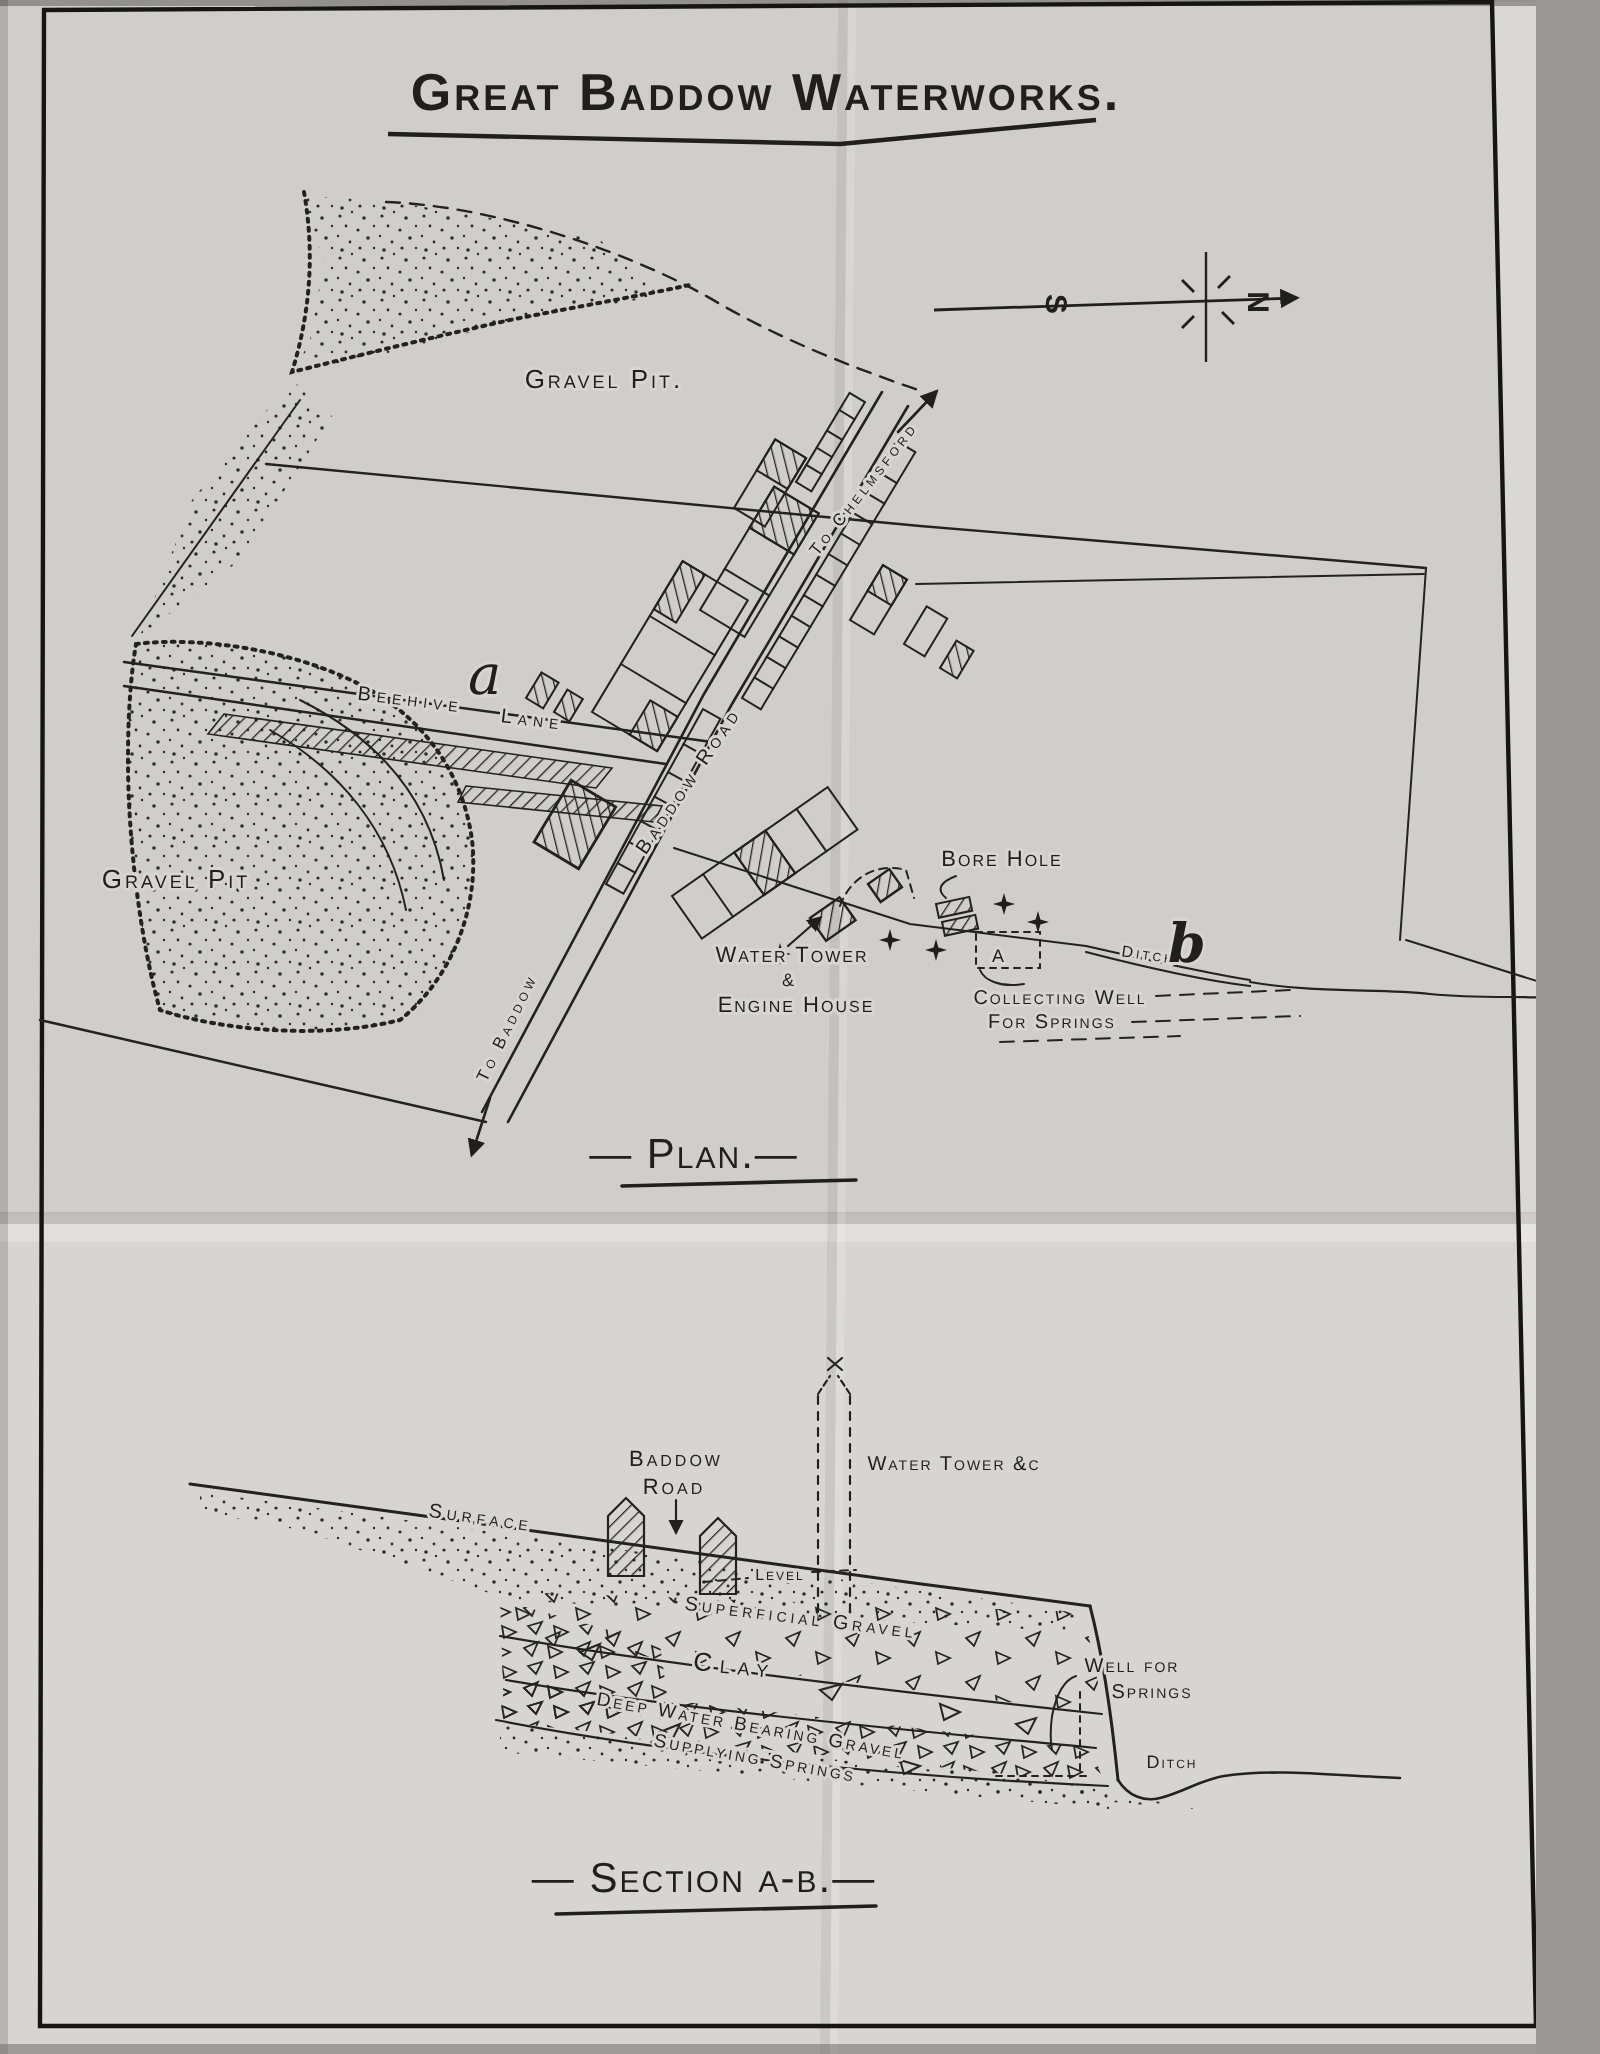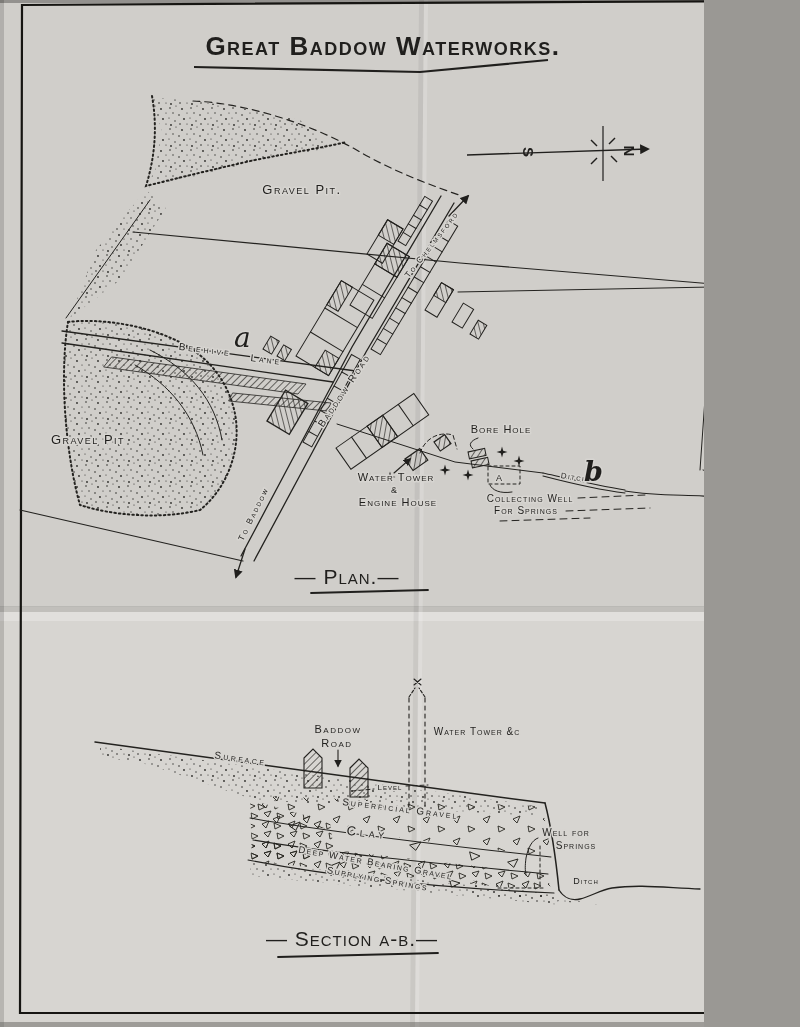--- a/index.html
+++ b/index.html
@@ -1,16 +1,16 @@
 <!DOCTYPE html>
 <html><head>
 <meta charset="utf-8">
 <style>
   html,body{margin:0;padding:0;background:#9a9894;}
-  .sheet{position:relative;width:704px;height:1027px;background:#d7d5d1;overflow:hidden;
+  .sheet{position:relative;width:768px;height:1027px;background:#d7d5d1;overflow:hidden;
          font-family:"Liberation Sans",sans-serif;}
   svg{position:absolute;inset:0;display:block;}
   text{font-family:"Liberation Sans",sans-serif;fill:#201f1d;}
   .sc{font-variant:small-caps;}
   .halo{paint-order:stroke;stroke:#d7d5d1;stroke-width:3px;stroke-linejoin:round;}
   .marker-text{font-family:"DejaVu Serif",serif;font-style:italic;font-variant:normal;}
 </style>
 </head>
 <body>
 

